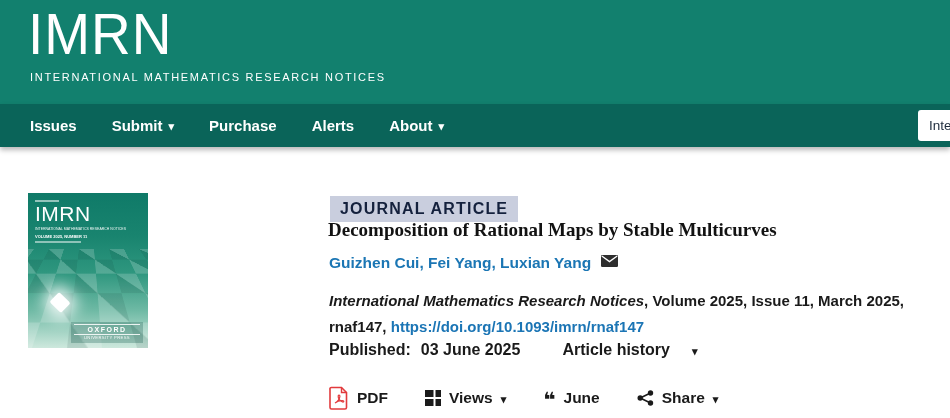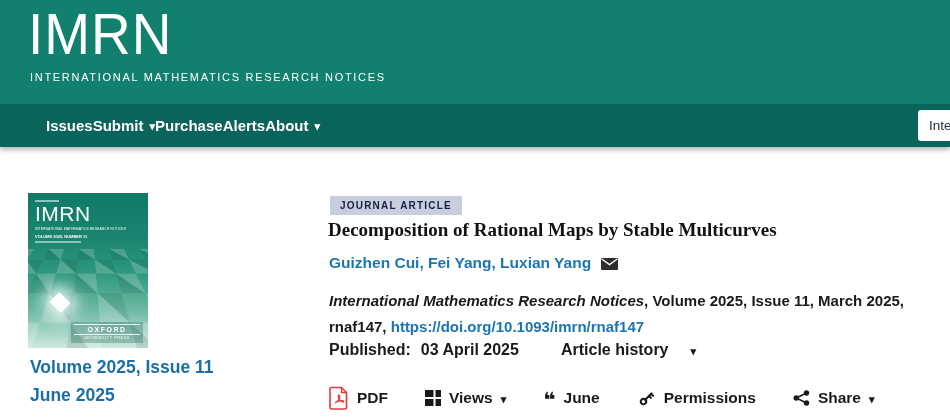--- a/index.html
+++ b/index.html
@@ -25,21 +25,21 @@
     color:#fff; font-size:11px; letter-spacing:1.7px; font-weight:400;
   }
 
   
   .nav {
     position:absolute; left:0; top:104px; width:950px; height:43px;
     background:#0A6459; box-shadow:0 3px 5px rgba(0,0,0,0.28);
   }
   .nav-list {
     display:flex; align-items:center; height:43px;
-    padding-left:46px; list-style:none;
+    padding-left:30px; gap:35px; list-style:none;
   }
   .nav-item {
     color:#fff; font-size:15px; font-weight:700; cursor:pointer;
     display:flex; align-items:center; gap:6px; white-space:nowrap;
   }
   .chev { font-size:11px; line-height:1; position:relative; top:1px; }
   .nav-search {
     position:absolute; left:918px; top:6px; width:140px; height:31px;
     background:#fff; border:none; border-radius:3px;
     font-family:"Liberation Sans", sans-serif;
@@ -103,31 +103,31 @@
   .issue-link {
     position:absolute; left:30px; top:353px; width:220px;
     color:#1C6FA5; font-size:17.5px; font-weight:700; line-height:28px;
     cursor:pointer;
   }
 
   
   .badge {
     position:absolute; left:330px; top:196px;
     background:#C9CEDE; color:#14213D;
-    font-size:10px; font-weight:700; letter-spacing:1.2px;
+    font-size:16px; font-weight:700; letter-spacing:1.2px;
     padding:4px 10px;
   }
   .title {
     position:absolute; left:328px; top:219px; width:610px;
     font-family:"Liberation Serif", serif;
     font-size:19px; font-weight:700; color:#121212;
   }
   .authors {
     position:absolute; left:329px; top:254px;
-    display:flex; align-items:center; gap:10px;
+    display:flex; align-items:flex-start; gap:10px;
   }
   .authors-names {
     color:#1B76B4; font-size:15.5px; font-weight:700; cursor:pointer;
   }
   .envelope { cursor:pointer; position:relative; top:1px; }
   .citation {
     position:absolute; left:329px; top:288px; width:610px;
     font-size:15px; font-weight:600; color:#1a1a1a; line-height:25.5px;
   }
   .citation .jname { font-style:italic; }
@@ -194,24 +194,20 @@
     <div class="cover-logo">IMRN</div>
     <div class="cover-subtitle">INTERNATIONAL MATHEMATICS RESEARCH NOTICES</div>
     <div class="cover-volume">VOLUME 2025, NUMBER 11</div>
     <div class="cover-url-bar"></div>
     <div class="cover-cube"></div>
     <div class="cover-oxford">
       <div class="ox1">OXFORD</div>
       <div class="ox2">UNIVERSITY PRESS</div>
     </div>
   </div>
-  <div class="issue-link">
-    <div>Volume 2025, Issue 11</div>
-    <div>June 2025</div>
-  </div>
 
   <div class="badge">JOURNAL ARTICLE</div>
   <h1 class="title">Decomposition of Rational Maps by Stable Multicurves</h1>
 
   <div class="authors">
     <span class="authors-names">Guizhen Cui, Fei Yang, Luxian Yang</span>
     <span class="envelope">
       <svg width="17" height="12" viewBox="0 0 17 12">
         <rect x="0" y="0" width="17" height="12" rx="1.2" fill="#2e2e2e"></rect>
         <path d="M0.8 1l7.7 5.6L16.2 1" stroke="#fff" stroke-width="1.3" fill="none"></path>
@@ -220,21 +216,21 @@
   </div>
 
   <div class="citation">
     <span class="jname">International Mathematics Research Notices</span><span>, Volume 2025, Issue 11, March 2025,</span><br>
     <span>rnaf147,</span>
     <a class="doi">https://doi.org/10.1093/imrn/rnaf147</a>
   </div>
 
   <div class="pub-row">
     <span>Published:</span>
-    <span class="pub-date">03 April 2025</span>
+    <span class="pub-date">03 June 2025</span>
     <span class="history-toggle">
       <span>Article history</span>
       <span class="chev">▾</span>
     </span>
   </div>
 
   <div class="actions">
 
     <div class="action">
       <span>
@@ -258,33 +254,20 @@
       </span>
       <span>Views</span>
       <span class="chev">▾</span>
     </div>
 
     <div class="action">
       <span class="cite-glyph">❝</span>
       <span>June</span>
     </div>
 
-    <div class="action">
-      <span>
-        <svg width="19" height="19" viewBox="0 0 24 24">
-          <g transform="rotate(-45 12 12)" stroke="#1a1a1a" fill="none" stroke-width="2.6" stroke-linecap="round">
-            <circle cx="6.5" cy="12" r="3.4"></circle>
-            <path d="M9.9 12h11"></path>
-            <path d="M16.5 12v3.4"></path>
-            <path d="M20.3 12v3.4"></path>
-          </g>
-        </svg>
-      </span>
-      <span>Permissions</span>
-    </div>
 
     <div class="action">
       <span>
         <svg width="17" height="16" viewBox="0 0 17 16">
           <circle cx="3.2" cy="8" r="2.7" fill="#1a1a1a"></circle>
           <circle cx="13.5" cy="3" r="2.7" fill="#1a1a1a"></circle>
           <circle cx="13.5" cy="13" r="2.7" fill="#1a1a1a"></circle>
           <path d="M3.2 8l10.3-5M3.2 8l10.3 5" stroke="#1a1a1a" stroke-width="1.6"></path>
         </svg>
       </span>

